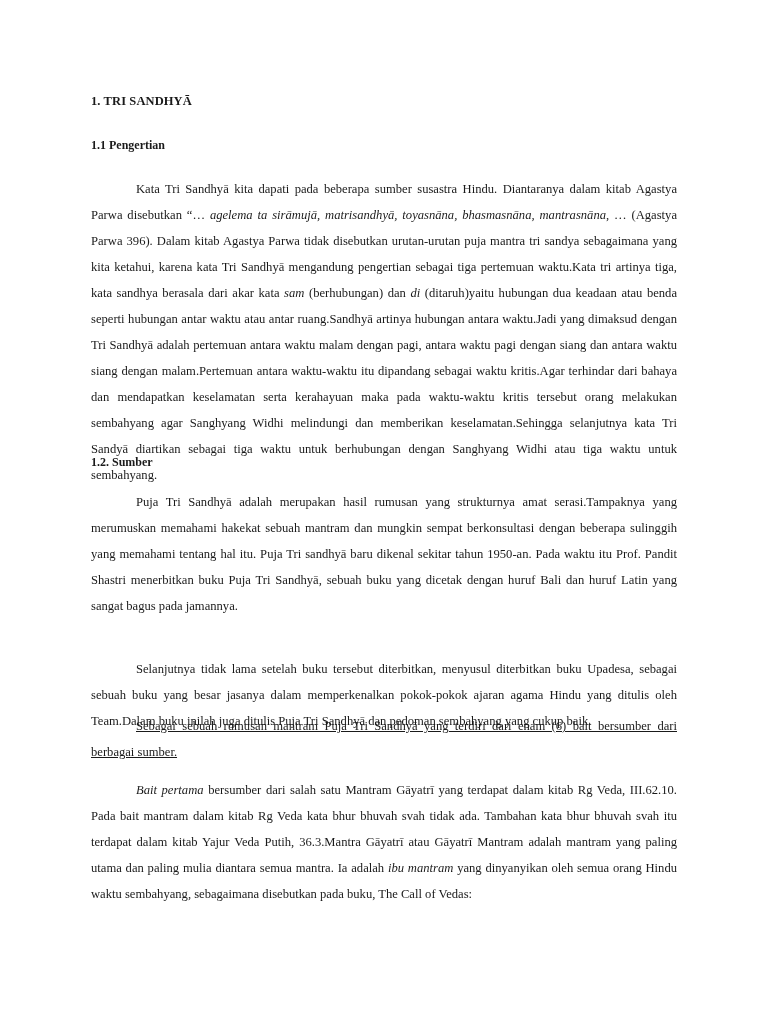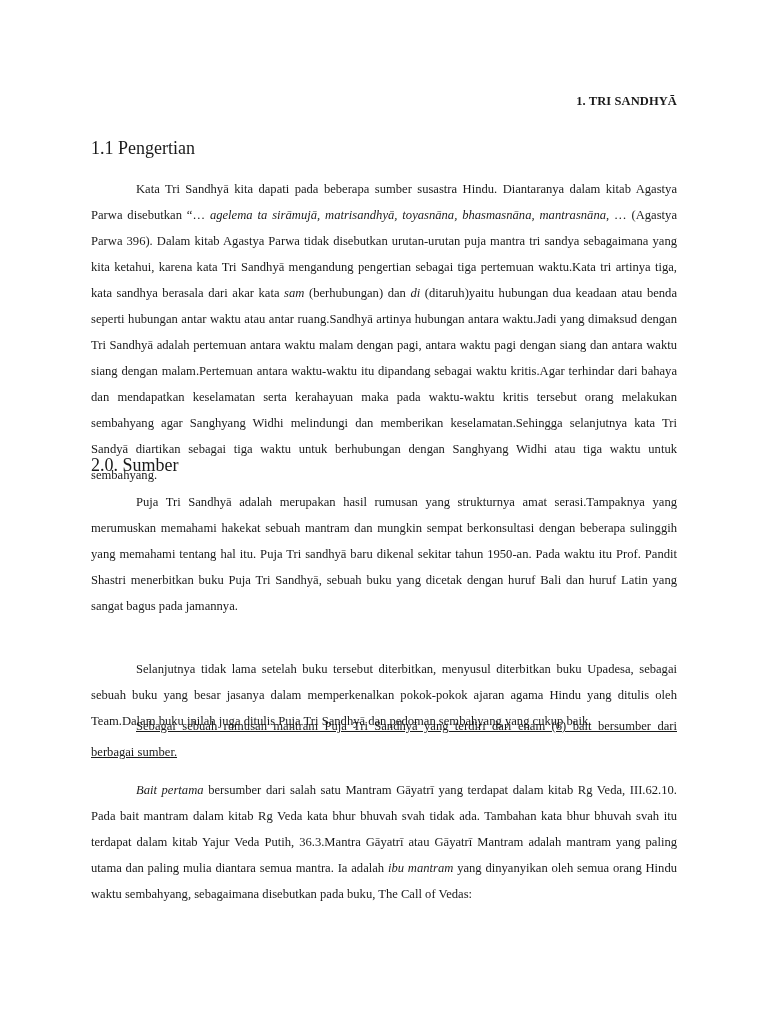--- a/index.html
+++ b/index.html
@@ -19,30 +19,30 @@
     position: absolute;
     left: 91px;
     top: 0;
     width: 586px;
   }
   .title {
     position: absolute;
     top: 94px;
     left: 0;
     width: 586px;
-    text-align: right;
+    text-align: left;
     font-weight: bold;
     font-size: 12.5px;
     letter-spacing: 0.1px;
   }
   .heading {
     position: absolute;
     left: 0;
-    font-weight: normal;
-    font-size: 18px;
+    font-weight: bold;
+    font-size: 12px;
   }
   .para {
     position: absolute;
     left: 0;
     width: 586px;
     font-size: 12.6px;
     line-height: 26px;
     text-align: justify;
     text-indent: 45px;
     margin: 0;
@@ -51,18 +51,18 @@
 </style>
 </head>
 <body>
 
 <div class="page">
   <div class="title">1. TRI SANDHYĀ</div>
 
   <div class="heading" style="top:138px;">1.1 Pengertian</div>
   <p class="para" style="top:176px;"><span>Kata Tri Sandhyā kita dapati pada beberapa sumber susastra Hindu. Diantaranya dalam kitab Agastya Parwa disebutkan “… </span><em>agelema ta sirāmujā, matrisandhyā, toyasnāna, bhasmasnāna, mantrasnāna</em><span>, … (Agastya Parwa 396). Dalam kitab Agastya Parwa tidak disebutkan urutan-urutan puja mantra tri sandya sebagaimana yang kita ketahui, karena kata Tri Sandhyā mengandung pengertian sebagai tiga pertemuan waktu.Kata tri artinya tiga, kata sandhya berasala dari akar kata </span><em>sam</em><span> (berhubungan) dan </span><em>di</em><span> (ditaruh)yaitu hubungan dua keadaan atau benda seperti hubungan antar waktu atau antar ruang.Sandhyā artinya hubungan antara waktu.Jadi yang dimaksud dengan Tri Sandhyā adalah pertemuan antara waktu malam dengan pagi, antara waktu pagi dengan siang dan antara waktu siang dengan malam.Pertemuan antara waktu-waktu itu dipandang sebagai waktu kritis.Agar terhindar dari bahaya dan mendapatkan keselamatan serta kerahayuan maka pada waktu-waktu kritis tersebut orang melakukan sembahyang agar Sanghyang Widhi melindungi dan memberikan keselamatan.Sehingga selanjutnya kata Tri Sandyā diartikan sebagai tiga waktu untuk berhubungan dengan Sanghyang Widhi atau tiga waktu untuk sembahyang.</span></p>
 
-  <div class="heading" style="top:455px;">2.0. Sumber</div>
+  <div class="heading" style="top:455px;">1.2. Sumber</div>
   <p class="para" style="top:489px;"><span>Puja Tri Sandhyā adalah merupakan hasil rumusan yang strukturnya amat serasi.Tampaknya yang merumuskan memahami hakekat sebuah mantram dan mungkin sempat berkonsultasi dengan beberapa sulinggih yang memahami tentang hal itu. Puja Tri sandhyā baru dikenal sekitar tahun 1950-an. Pada waktu itu Prof. Pandit Shastri menerbitkan buku Puja Tri Sandhyā, sebuah buku yang dicetak dengan huruf Bali dan huruf Latin yang sangat bagus pada jamannya.</span></p>
   <p class="para" style="top:656px;"><span>Selanjutnya tidak lama setelah buku tersebut diterbitkan, menyusul diterbitkan buku Upadesa, sebagai sebuah buku yang besar jasanya dalam memperkenalkan pokok-pokok ajaran agama Hindu yang ditulis oleh Team.Dalam buku inilah juga ditulis Puja Tri Sandhyā dan pedoman sembahyang yang cukup baik.</span></p>
   <p class="para" style="top:713px;text-decoration:underline;"><span>Sebagai sebuah rumusan mantram Puja Tri Sandhyā yang terdiri dari enam (6) bait bersumber dari berbagai sumber.</span></p>
   <p class="para" style="top:777px;"><em>Bait pertama</em><span> bersumber dari salah satu Mantram Gāyatrī yang terdapat dalam kitab Rg Veda, III.62.10. Pada bait mantram dalam kitab Rg Veda kata bhur bhuvah svah tidak ada. Tambahan kata bhur bhuvah svah itu terdapat dalam kitab Yajur Veda Putih, 36.3.Mantra Gāyatrī atau Gāyatrī Mantram adalah mantram yang paling utama dan paling mulia diantara semua mantra. Ia adalah </span><em>ibu mantram</em><span> yang dinyanyikan oleh semua orang Hindu waktu sembahyang, sebagaimana disebutkan pada buku, The Call of Vedas:</span></p>
 </div>
 
 </body></html>

